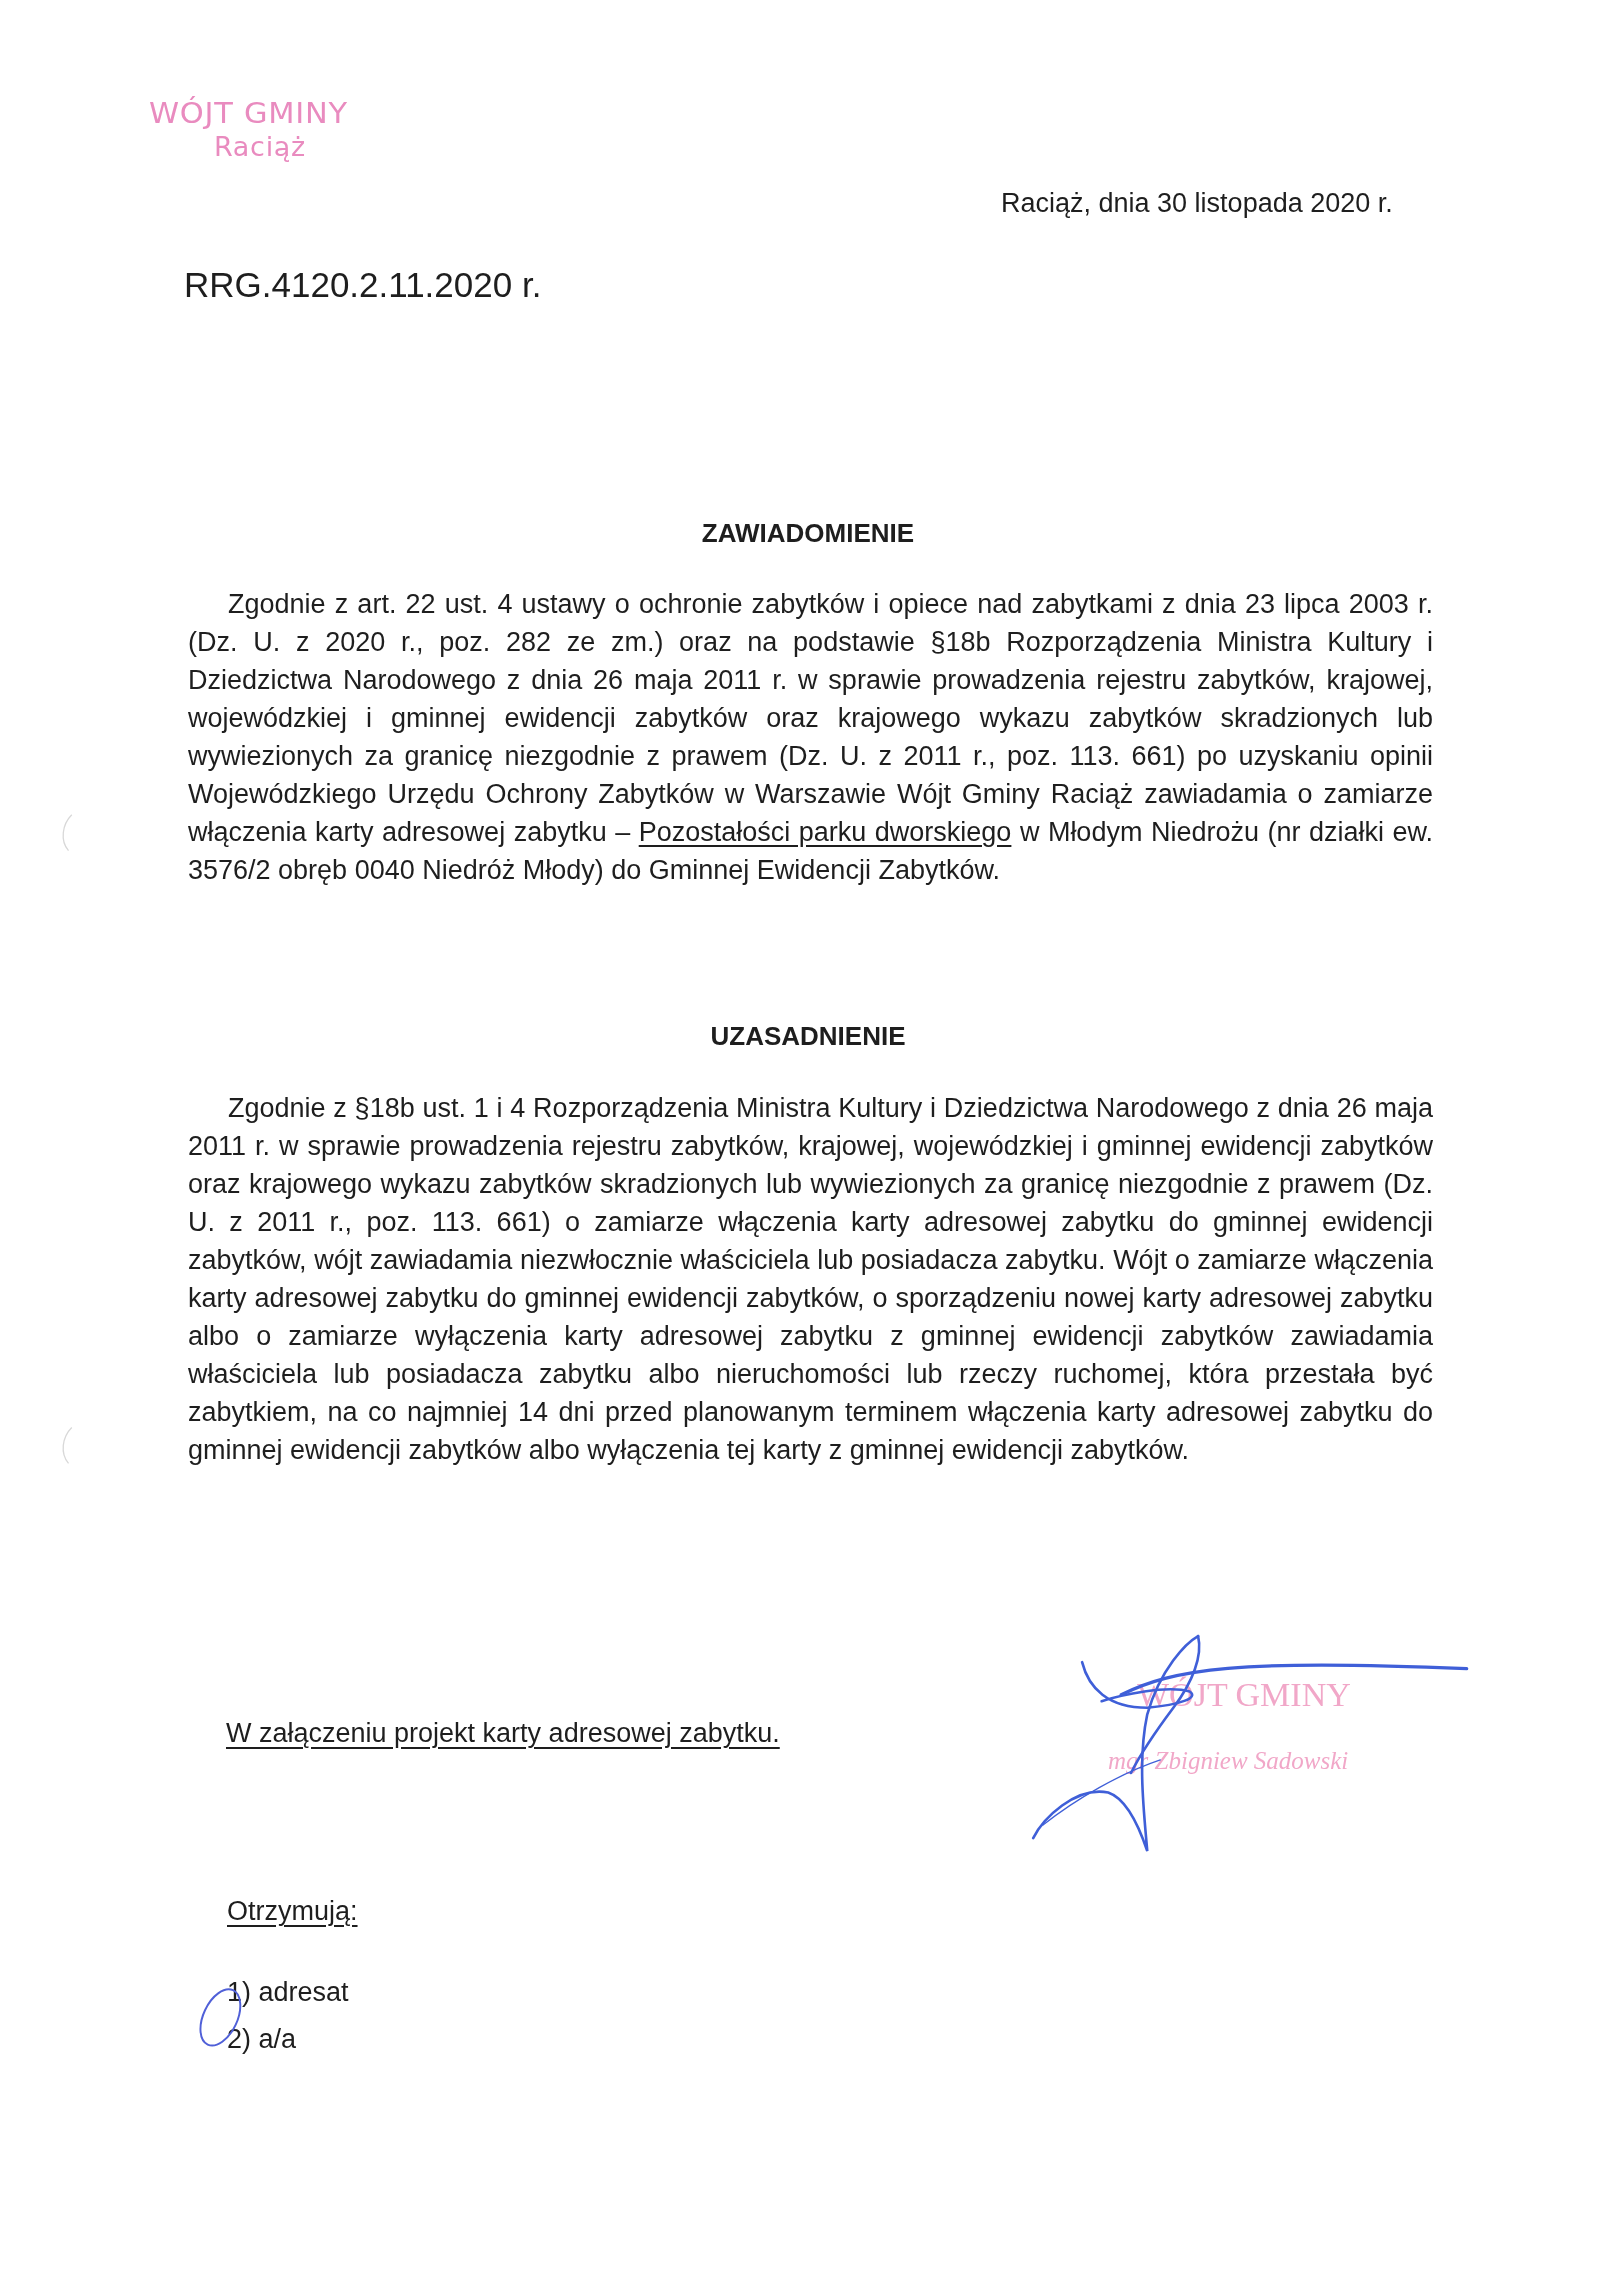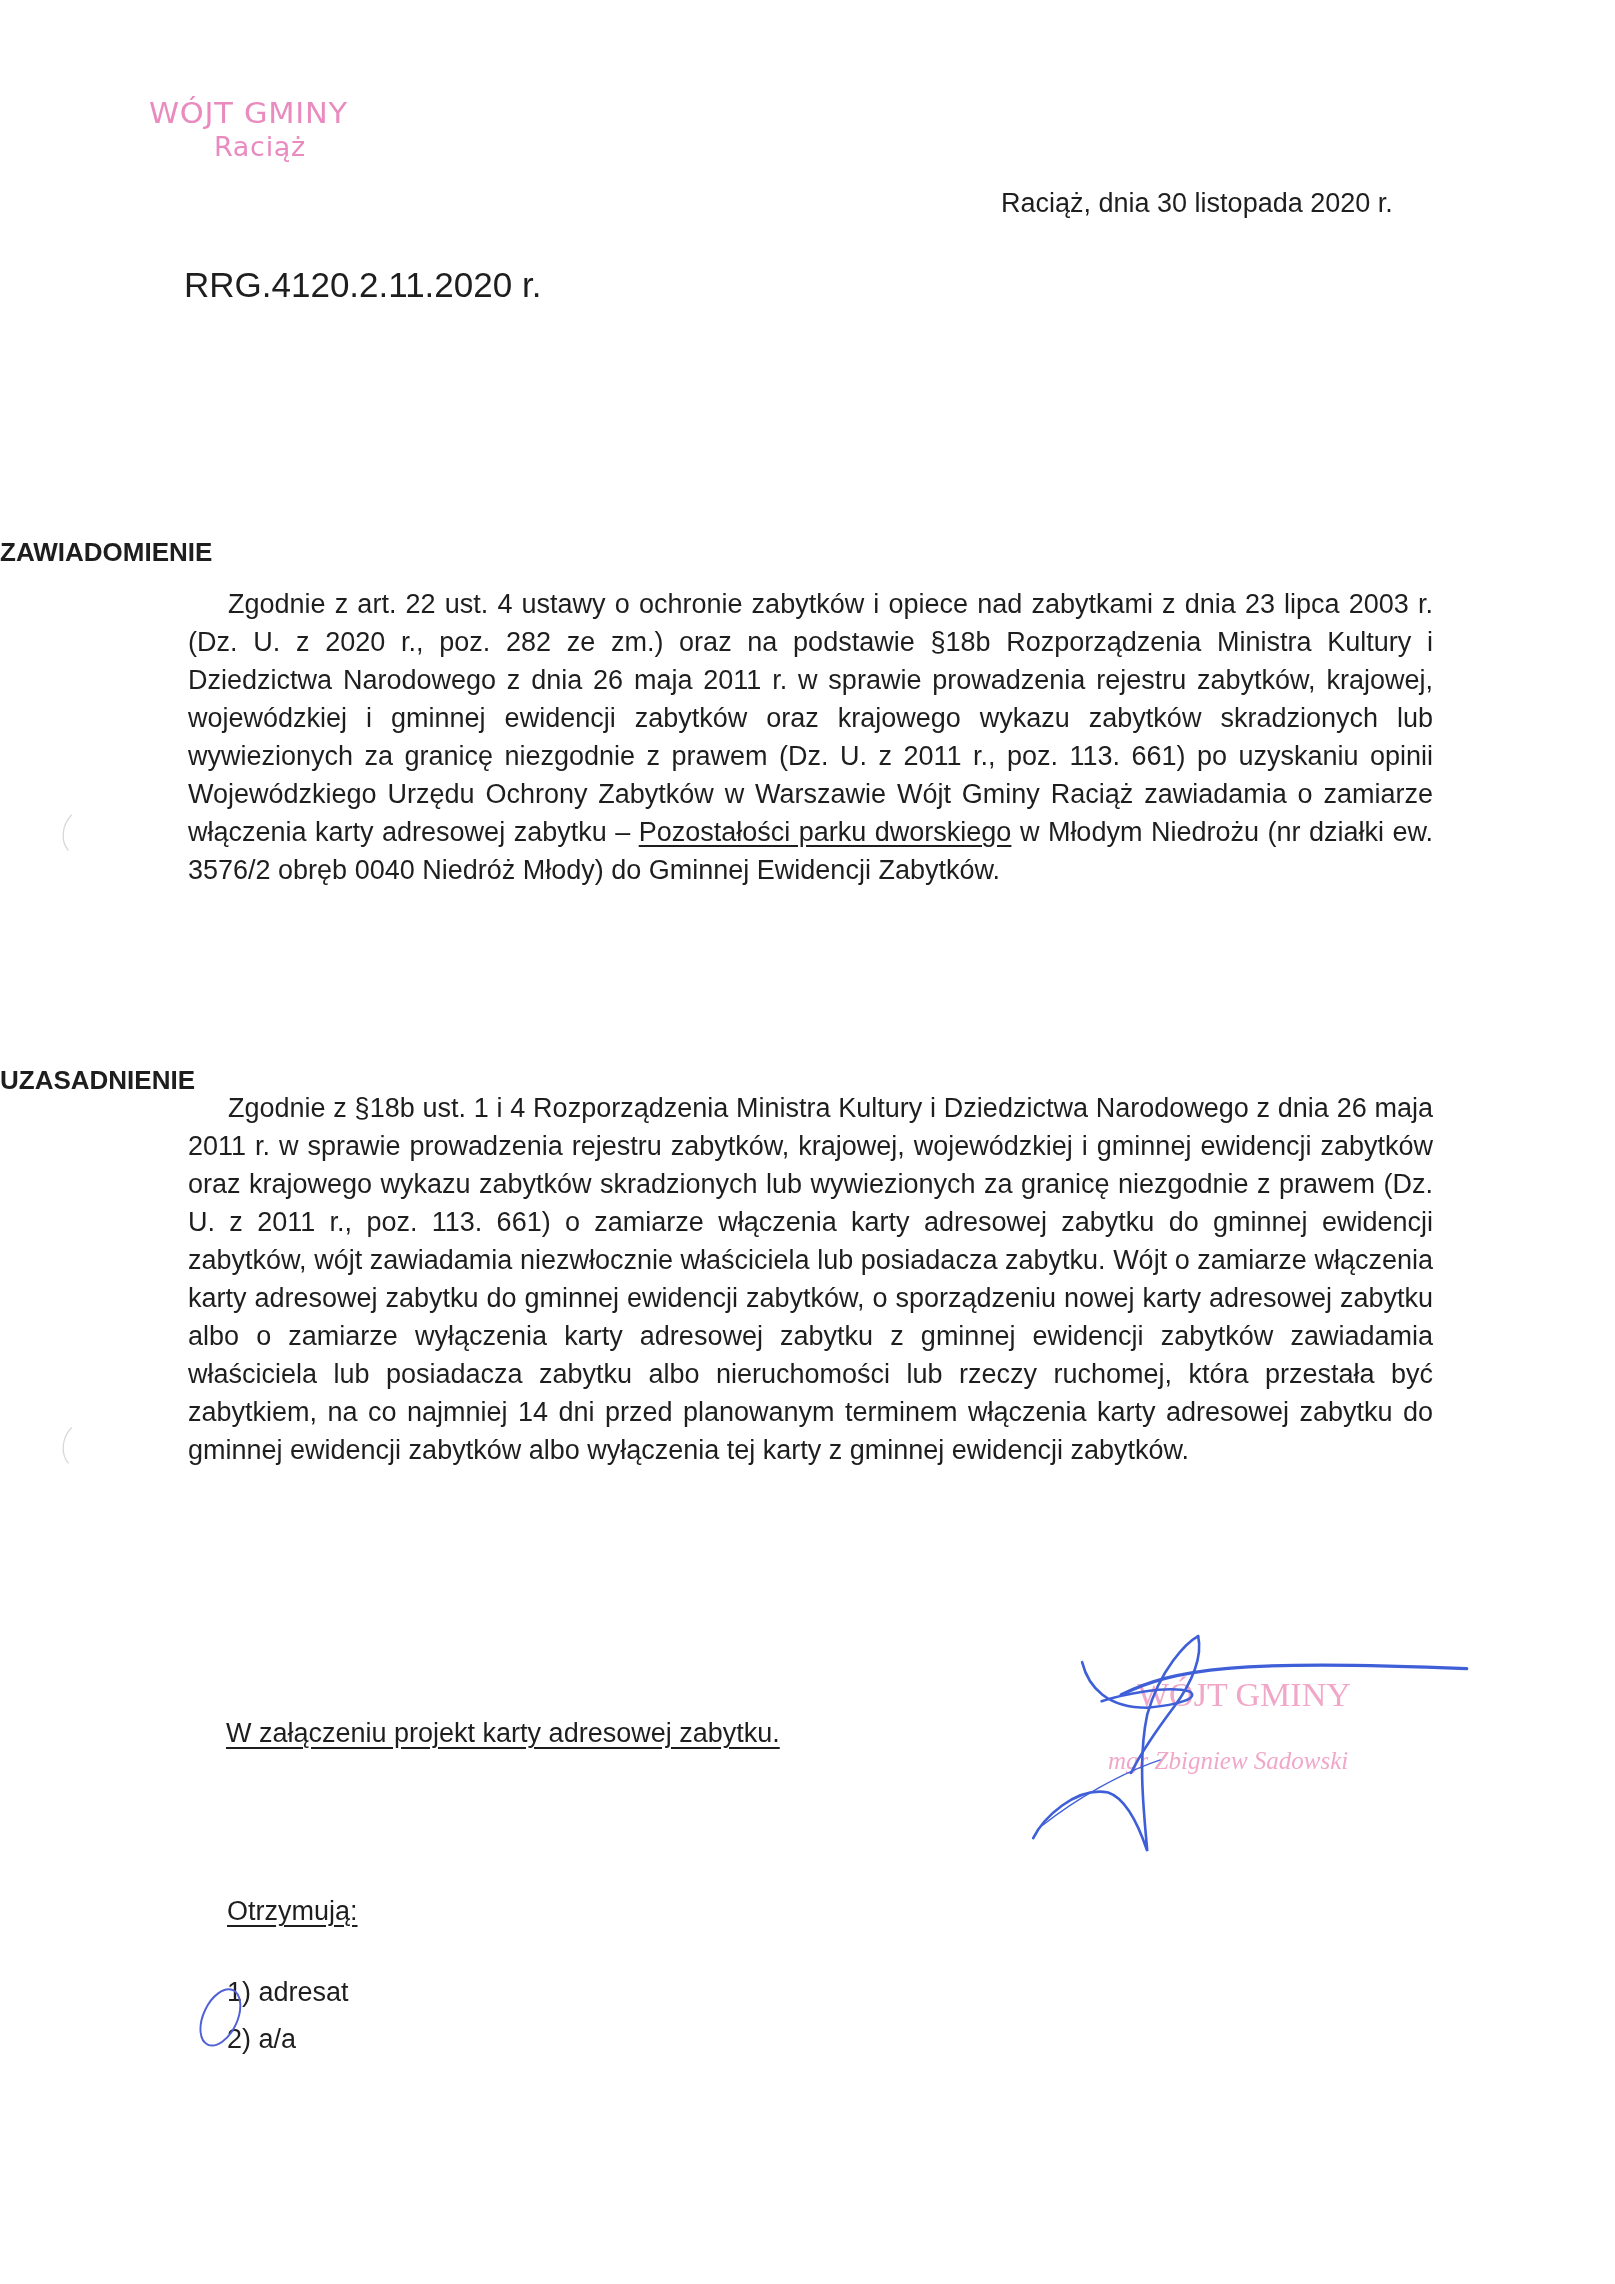--- a/index.html
+++ b/index.html
@@ -3,23 +3,23 @@
 <meta charset="utf-8">
 <style>
   html, body { margin: 0; padding: 0; background: #ffffff; }
   body { width: 1616px; height: 2284px; position: relative; overflow: hidden;
          font-family: "Liberation Sans", "DejaVu Sans", sans-serif; color: #1e1e1e; }
   .stamp-top { position: absolute; left: 149px; top: 96px; color: #e98bbf; font-family: "DejaVu Sans", sans-serif; letter-spacing: 0.7px; }
   .stamp-top .l1 { font-size: 29px; line-height: 34px; transform: scaleX(1.05); transform-origin: left; }
   .stamp-top .l2 { font-size: 27px; line-height: 33px; margin-left: 65px; }
   .date { position: absolute; left: 1001px; top: 188px; font-size: 27px; }
   .ref { position: absolute; left: 184px; top: 265px; font-size: 35px; }
-  .heading { position: absolute; left: 0; width: 1616px; text-align: left; font-weight: bold; font-size: 26px; margin-top: 19px; }
+  .heading { position: absolute; left: 0; width: 1616px; text-align: center; font-weight: bold; font-size: 26px; }
   .h1 { top: 518px; padding-left: 0; }
-  .h2 { top: 1046px; }
+  .h2 { top: 1021px; }
   .para { position: absolute; left: 188px; width: 1245px; font-size: 27px; line-height: 38px;
           text-align: justify; text-indent: 40px; }
   .p1 { top: 585px; }
   .p2 { top: 1089px; }
   .u { text-decoration: underline; text-underline-offset: 3.9px; }
   .attach { position: absolute; left: 226px; top: 1677px; font-size: 27px; text-decoration: underline; text-underline-offset: 5.2px; margin-top: 41px; }
   .recv-title { position: absolute; left: 227px; top: 1896px; font-size: 27px; text-decoration: underline; text-underline-offset: 5.2px; }
   .recv-list { position: absolute; left: 227px; top: 1969px; font-size: 27px; line-height: 47px; margin: 0; padding: 0; list-style: none; }
   .sig-stamp { position: absolute; left: 1108px; top: 1669px; color: #f1a7c8; font-family: "Liberation Serif", serif; }
   .sig-stamp .s1 { position: absolute; left: 29px; top: 6.5px; font-size: 34px; white-space: nowrap; }

